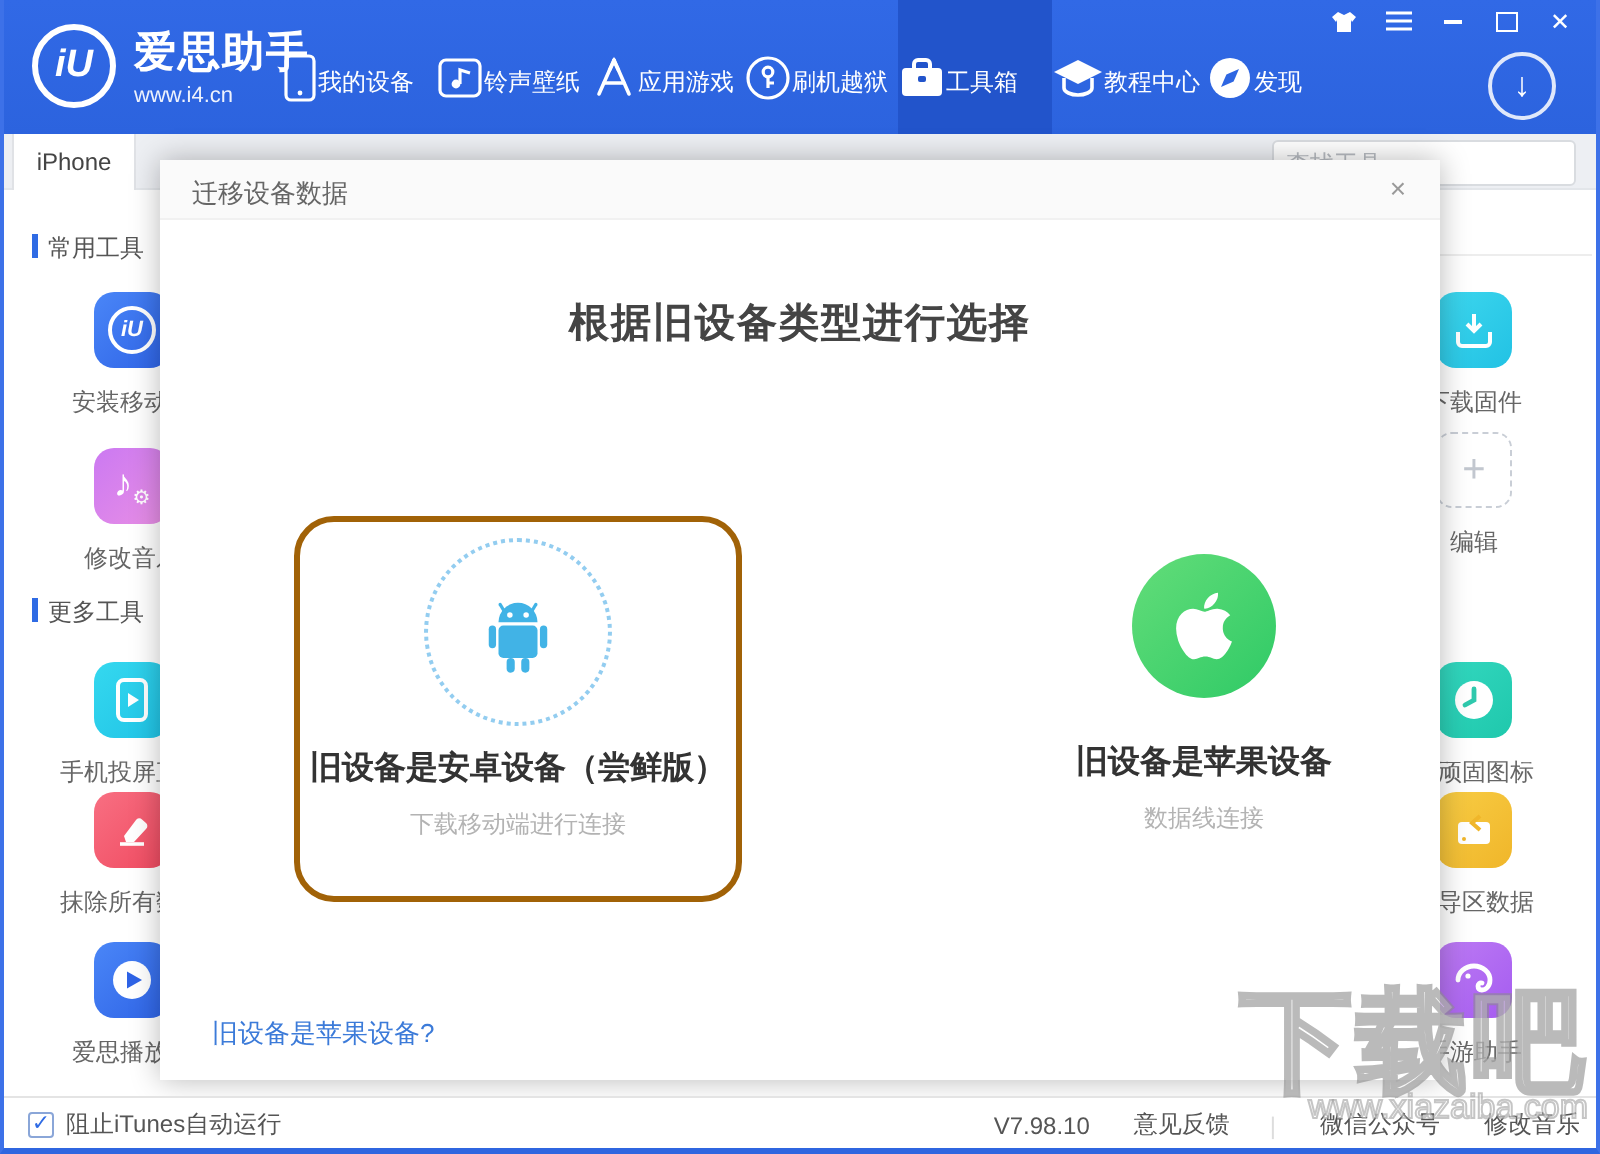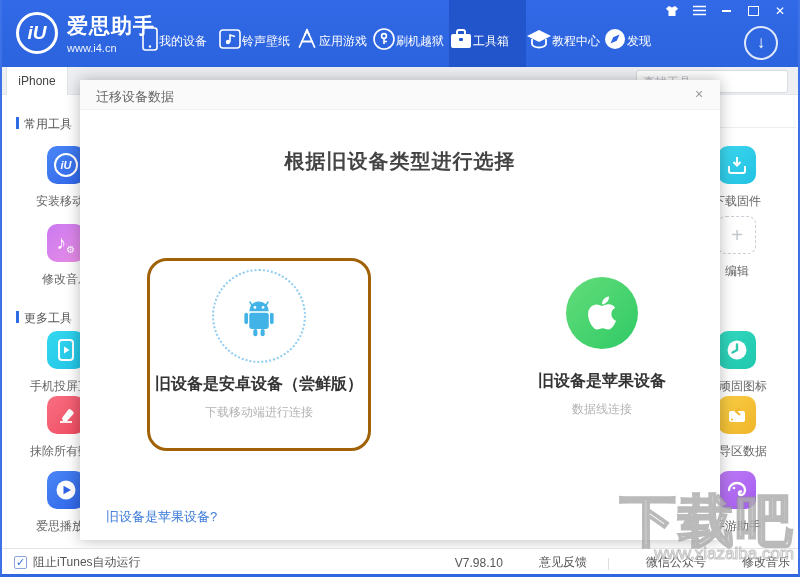--- a/index.html
+++ b/index.html
@@ -89,21 +89,21 @@
   .help-link { position:absolute; left:26px; top:428px; font-size:13px; color:#3c7bd9; cursor:pointer; }
 
   
   .statusbar { position:absolute; left:0; top:548px; width:800px; height:26px; background:#fff;
                border-top:1px solid #e4e4e4; z-index:35; }
   .chk-wrap { position:absolute; left:12px; top:5px; display:flex; align-items:center; cursor:pointer; }
   .chk { width:13px; height:13px; border:1px solid #8aa6d8; border-radius:2px; background:#fff;
          color:#2f6be4; font-size:11px; line-height:11px; text-align:center; font-weight:bold; }
   .chk-lbl { font-size:12px; color:#555; margin-left:6px; }
   .status-right { position:absolute; right:12px; top:5px; display:flex; align-items:center; font-size:12px; color:#555; }
-  .status-right .sp { margin-left:36px; cursor:pointer; }
+  .status-right .sp { margin-left:22px; cursor:pointer; }
   .status-right .ver { cursor:default; }
   .vdiv { margin-left:20px; color:#ddd; }
 
   
   .watermark { position:absolute; right:4px; top:492px; z-index:60; pointer-events:none; text-align:center; }
   .wm-big { font-size:56px; font-weight:900; color:rgba(255,255,255,.55);
             -webkit-text-stroke:2px rgba(140,140,140,.6); letter-spacing:2px; line-height:58px; }
   .wm-url { font-size:17px; font-weight:normal; color:rgba(255,255,255,.55);
             -webkit-text-stroke:1px rgba(150,150,150,.55); margin-top:-6px;text-align:right; }
 
@@ -232,21 +232,21 @@
           <div class="i4-ring">iU</div>
         </div>
       <div class="tool-lbl">安装移动端</div>
     </div>
 
     <div class="tool" style="left:20px; top:129px;">
       <div class="tool-ico ico-music">♪<span style="font-size:10px; margin-top:12px;">⚙</span></div>
       <div class="tool-lbl">修改音乐</div>
     </div>
 
-    <div class="sec-title" style="left:14px; top:215px;">更多工具</div>
+    <div class="sec-title" style="left:14px; top:203px;">更多工具</div>
 
     <div class="tool" style="left:20px; top:236px;">
       <div class="tool-ico ico-cast">
         <svg width="20" height="22" viewBox="0 0 20 22">
             <rect x="3" y="1" width="14" height="20" rx="3" fill="none" stroke="#fff" stroke-width="2"></rect>
             <path d="M8 7.5 L13.5 11 L8 14.5 Z" fill="#fff"></path>
           </svg>
       </div>
       <div class="tool-lbl">手机投屏直播</div>
     </div>

